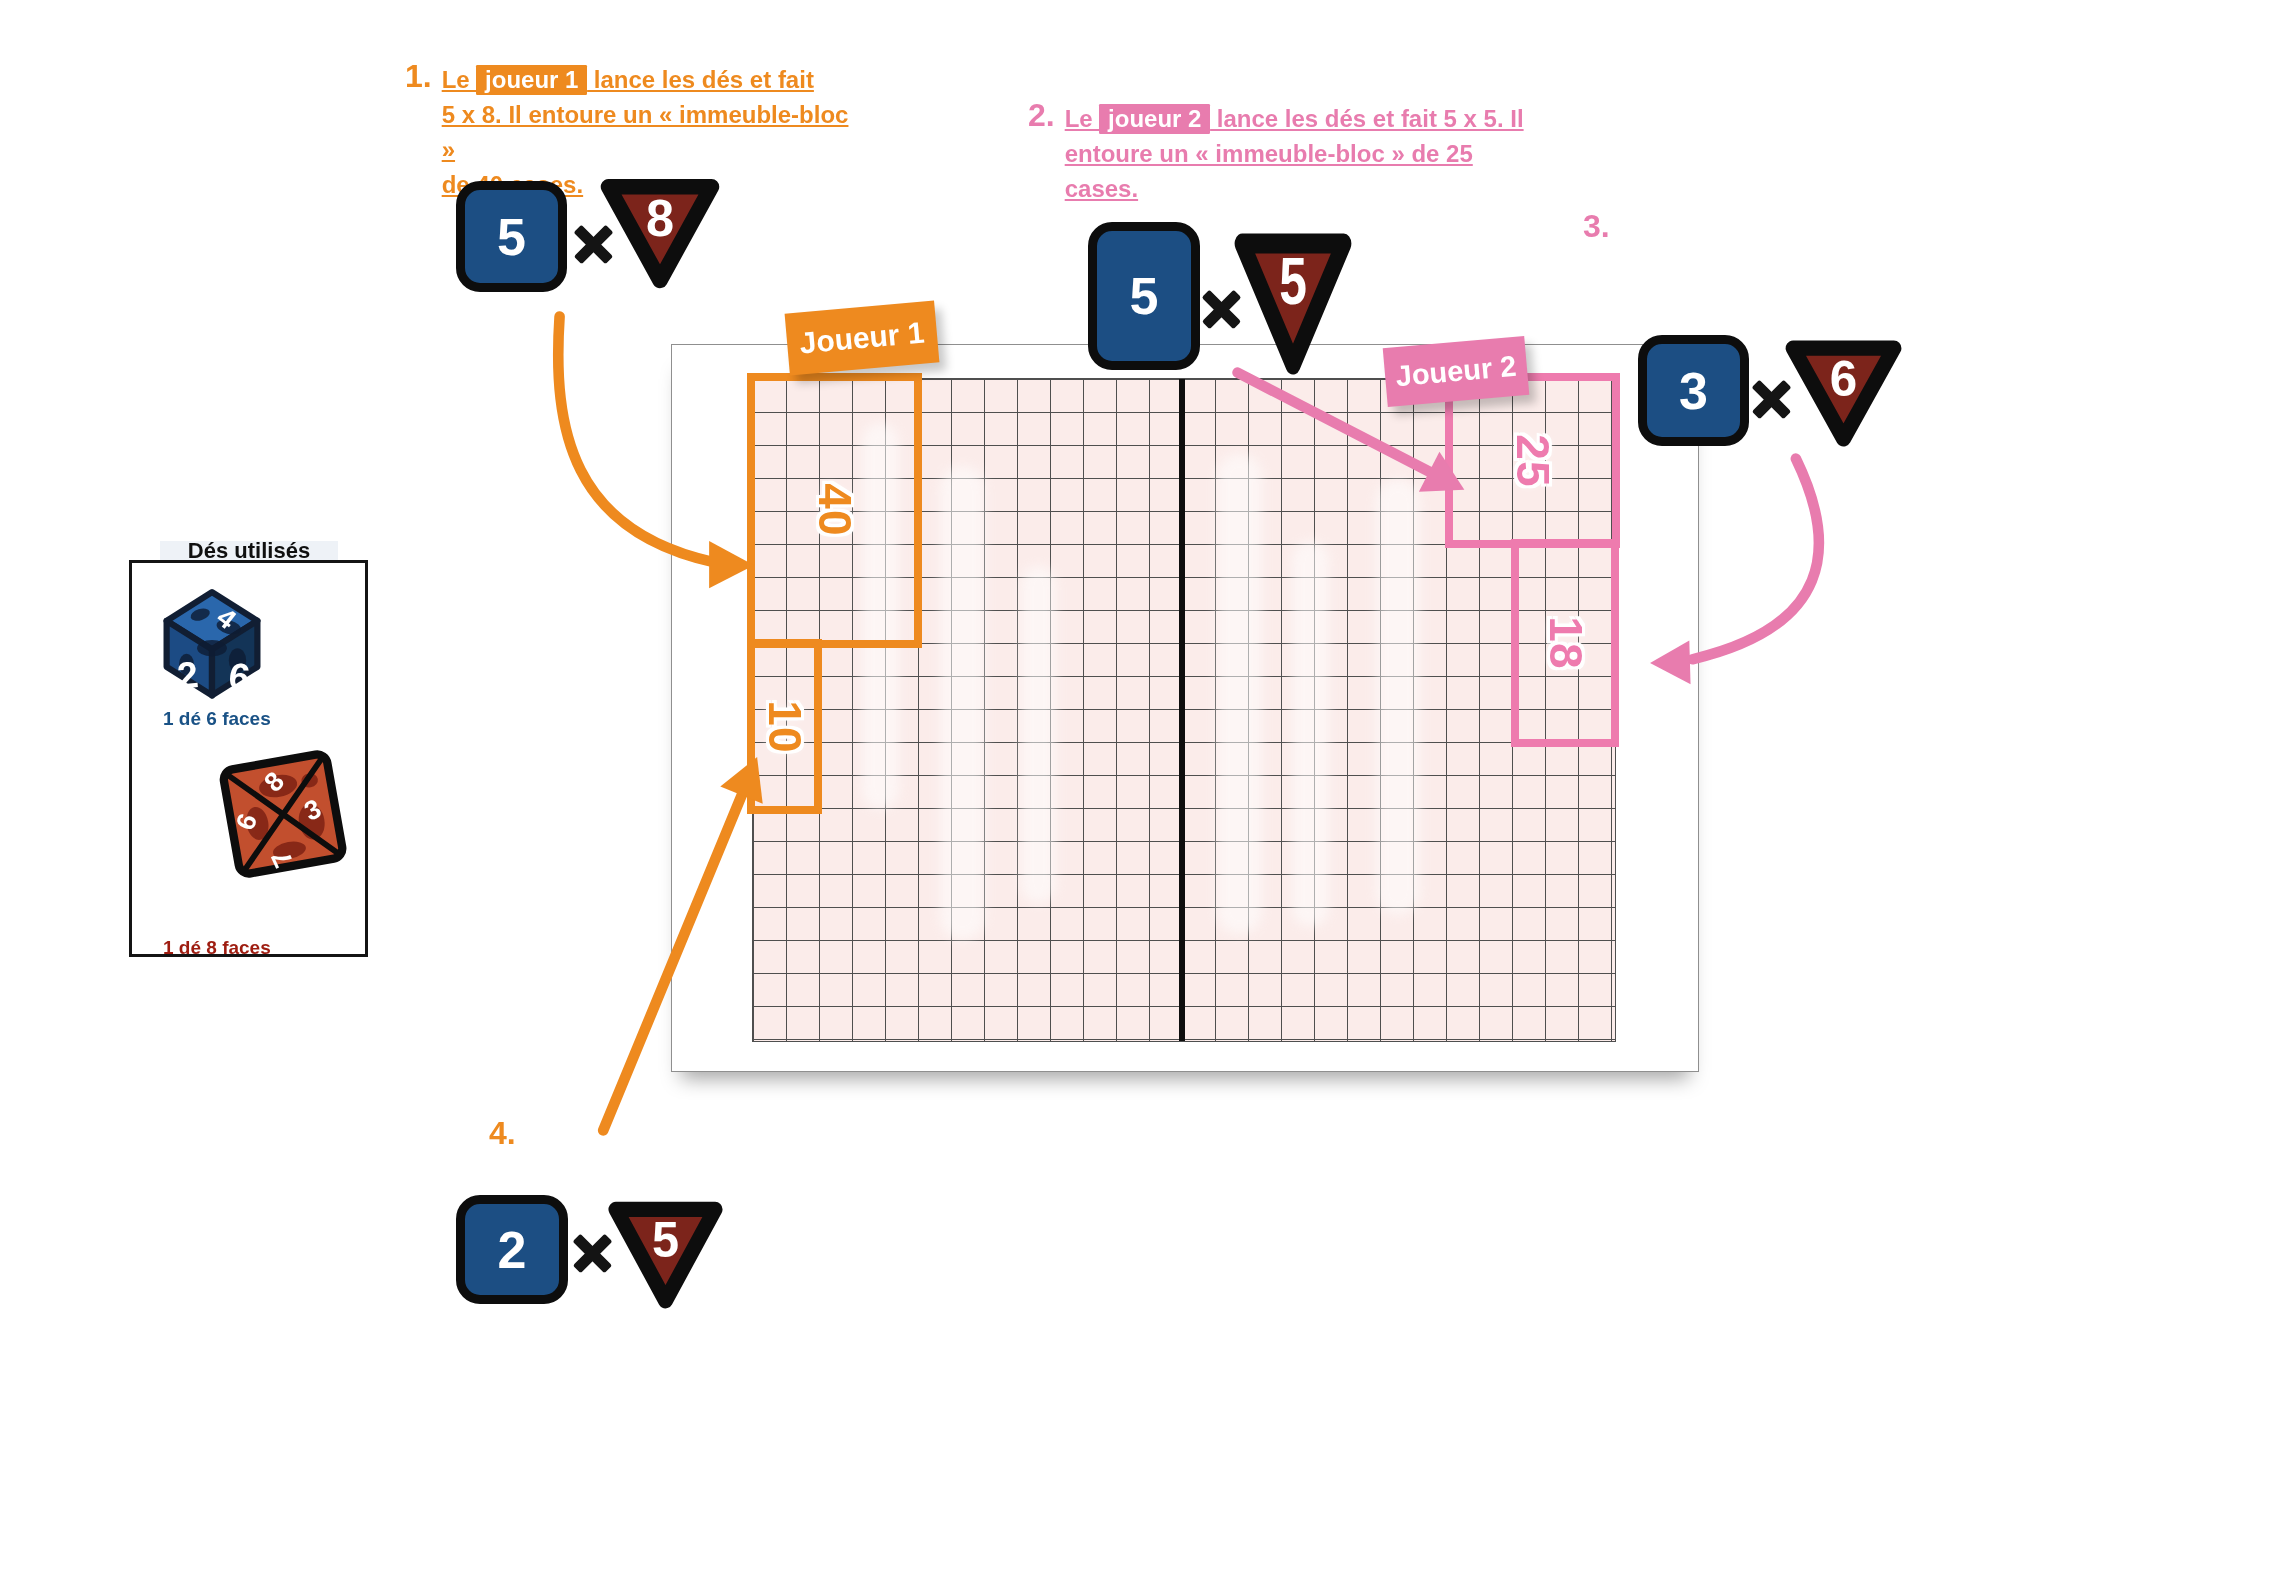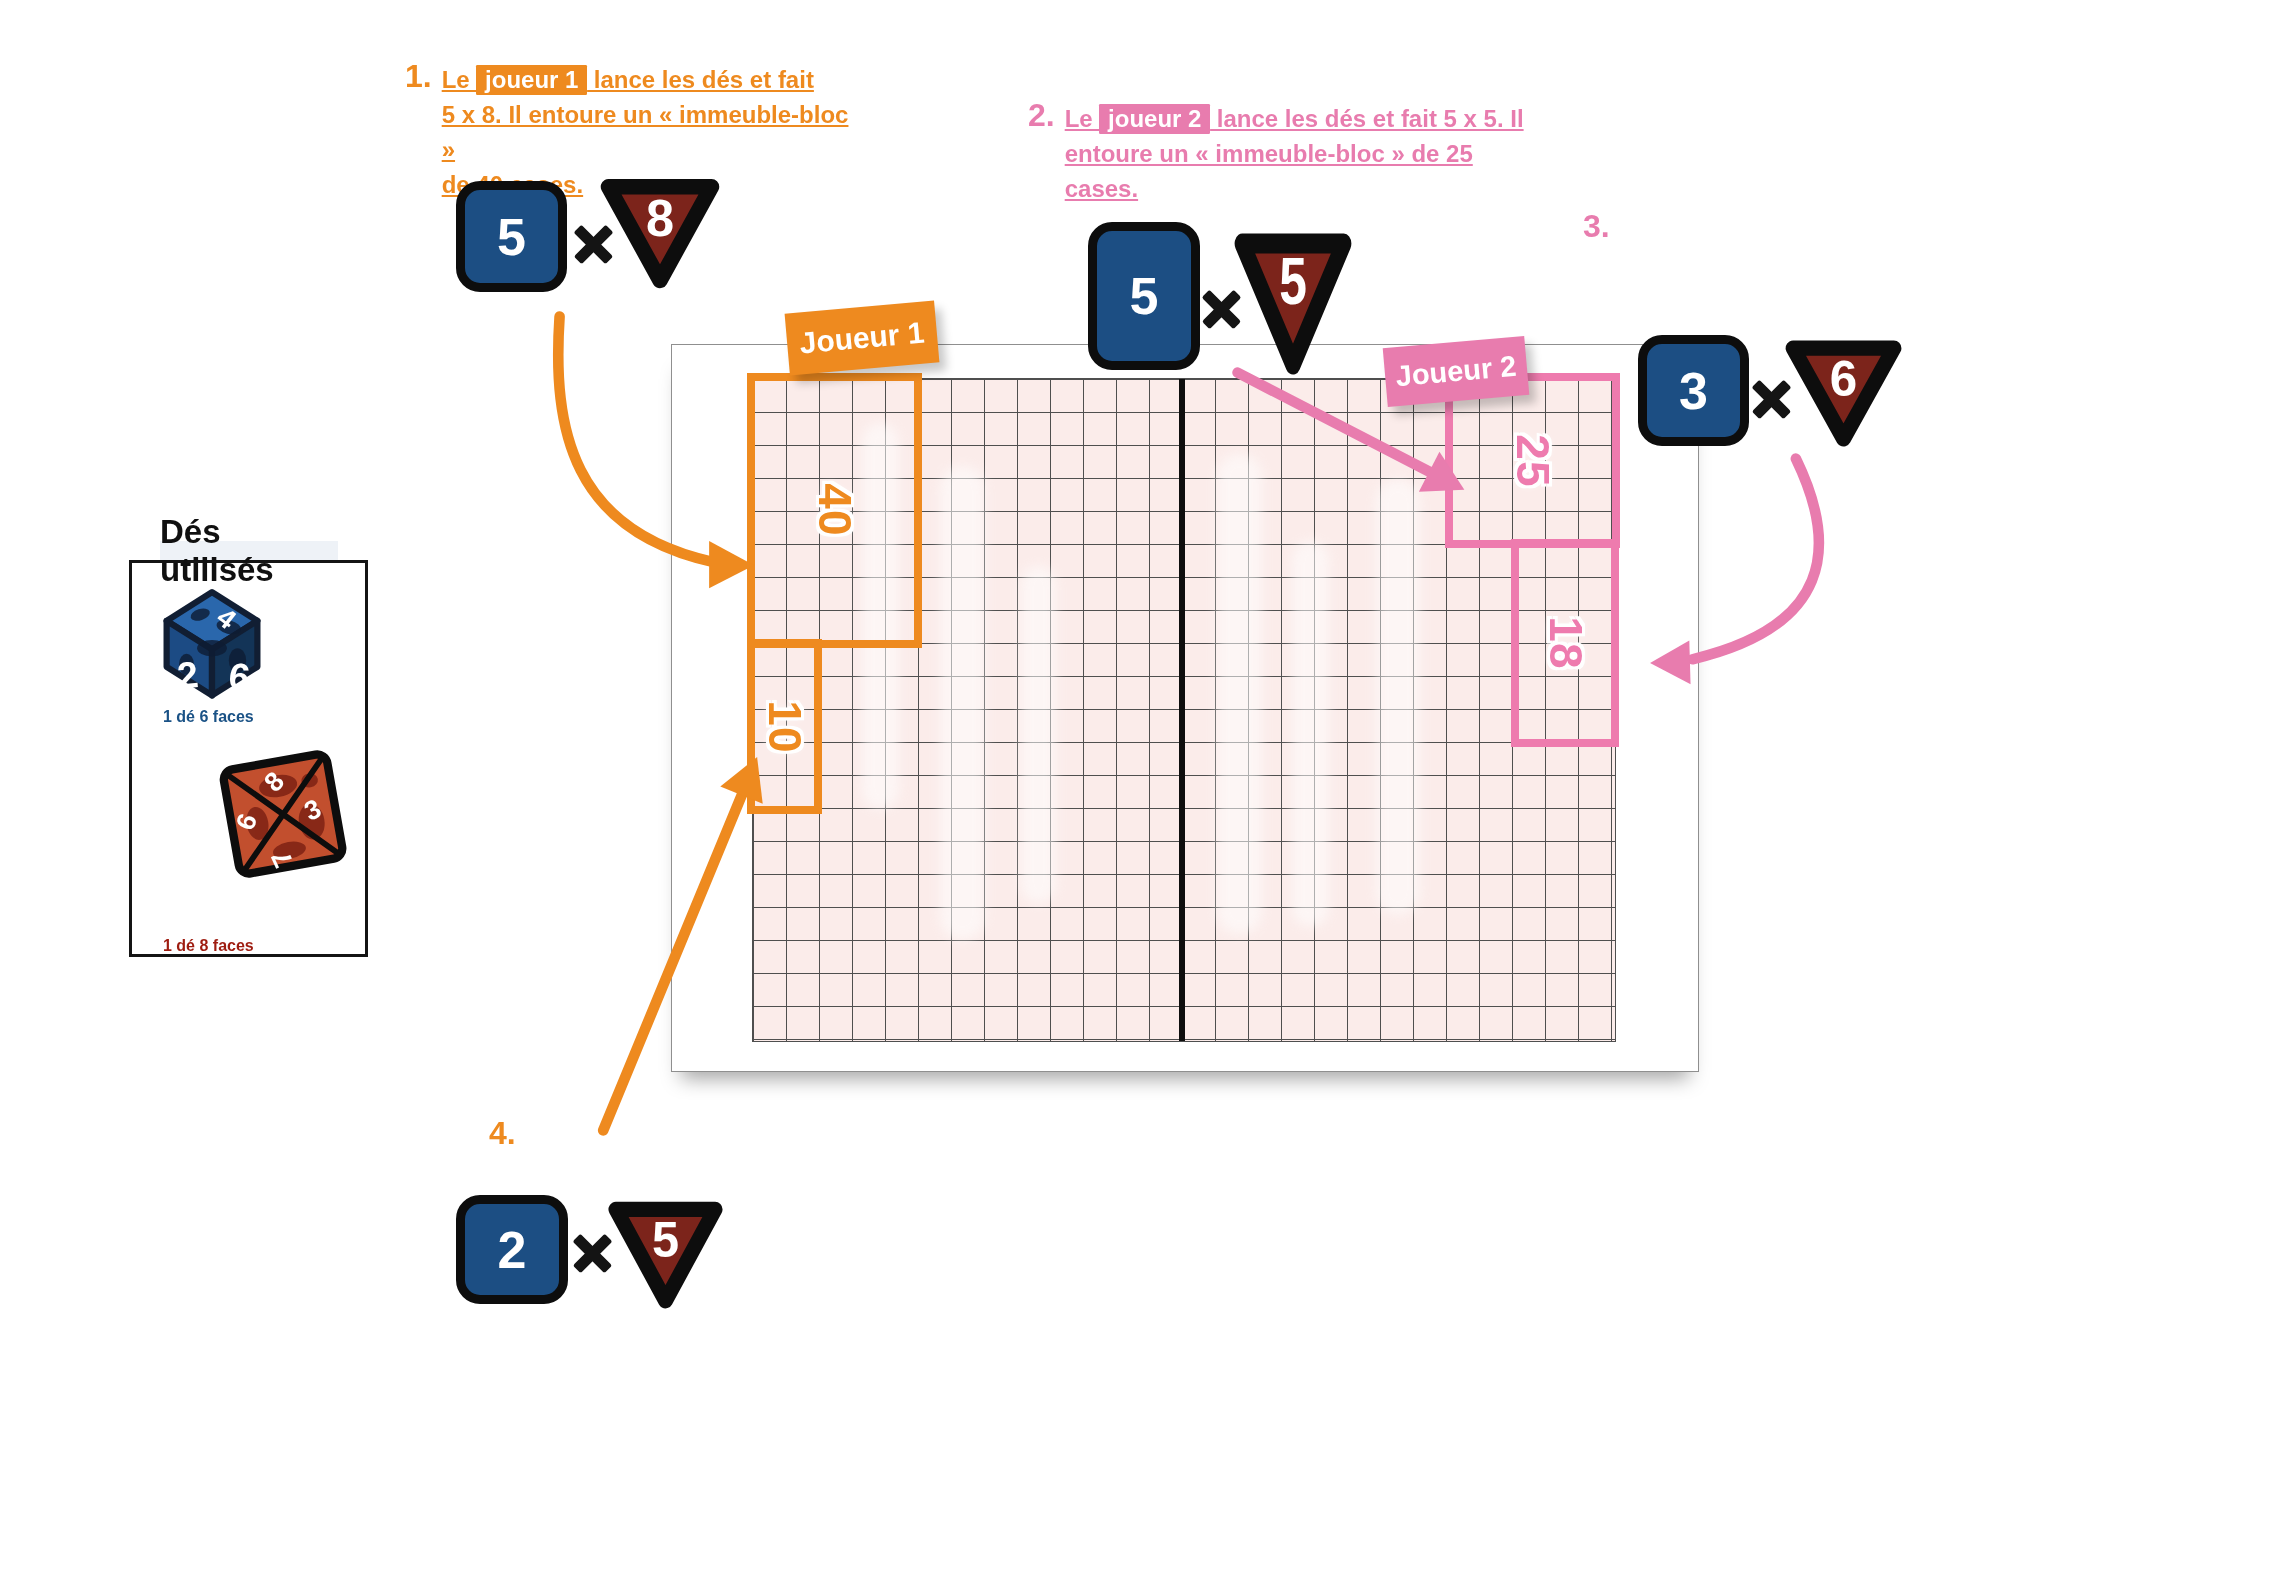--- a/index.html
+++ b/index.html
@@ -63,23 +63,23 @@
   .times::before,.times::after{
     content:"";position:absolute;left:0;top:17.5px;width:45px;height:10.6px;background:#141414;border-radius:2.5px;
   }
   .times::before{transform:rotate(45deg);}
   .times::after{transform:rotate(-45deg);}
   
   .legend-box{position:absolute;left:129px;top:560px;width:239px;height:397px;box-sizing:border-box;border:3.7px solid #141414;background:#fff;}
   .legend-title{
     position:absolute;left:160px;top:541px;width:178px;height:19px;background:#eef2f7;
     display:flex;align-items:center;justify-content:center;
-    font-size:33px;font-weight:800;color:#101010;
-  }
-  .legend-label{position:absolute;font-size:16px;font-weight:700;}
+    font-size:22px;font-weight:800;color:#101010;
+  }
+  .legend-label{position:absolute;font-size:19px;font-weight:700;}
   .legend-label.blue{color:#1a5286;}
   .legend-label.red{color:#9e1c10;}
   svg text{font-family:"Liberation Sans", sans-serif;}
 </style>
 </head>
 <body>
 
 <div class="canvas">
 
   <div class="page"></div>

